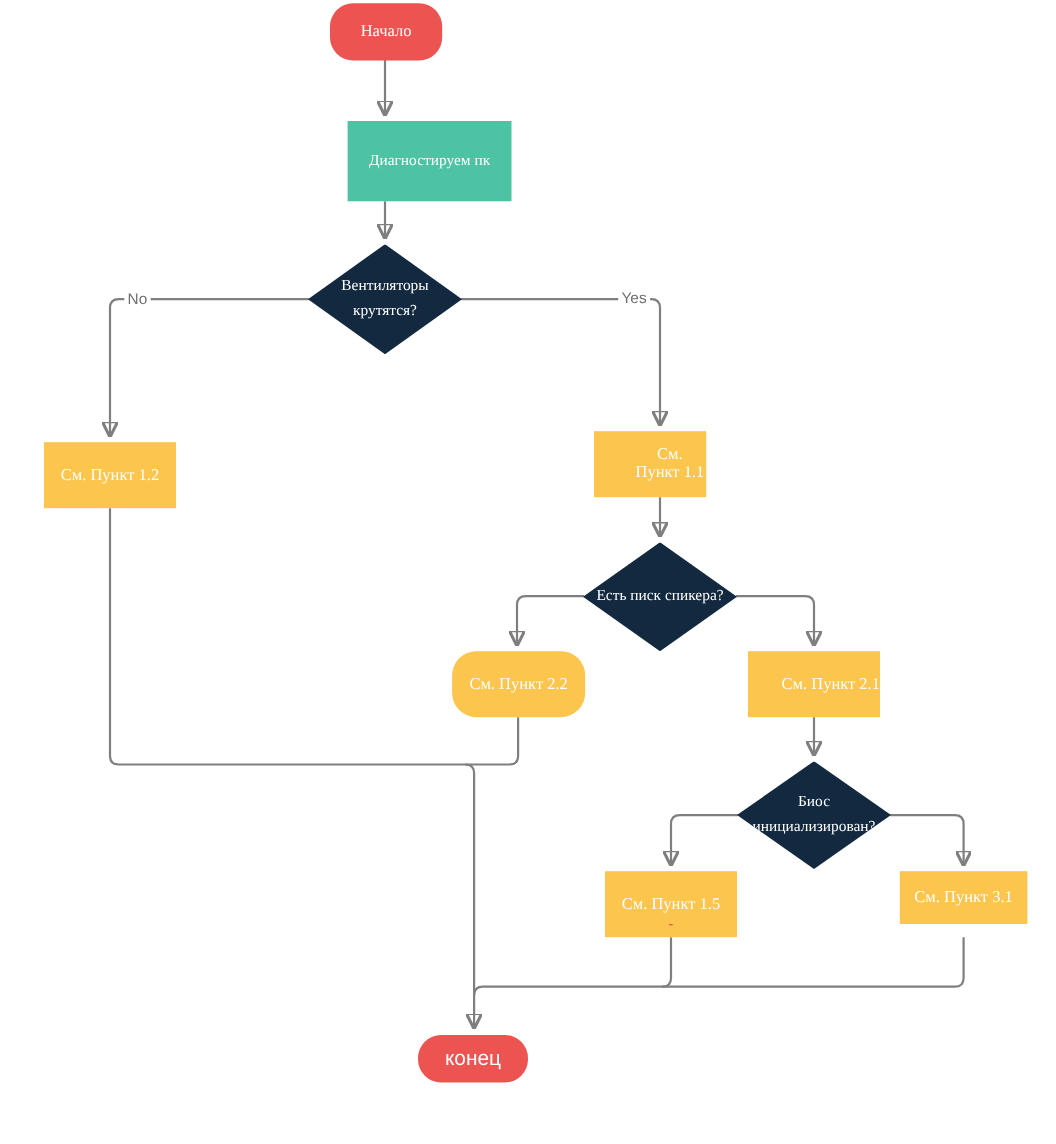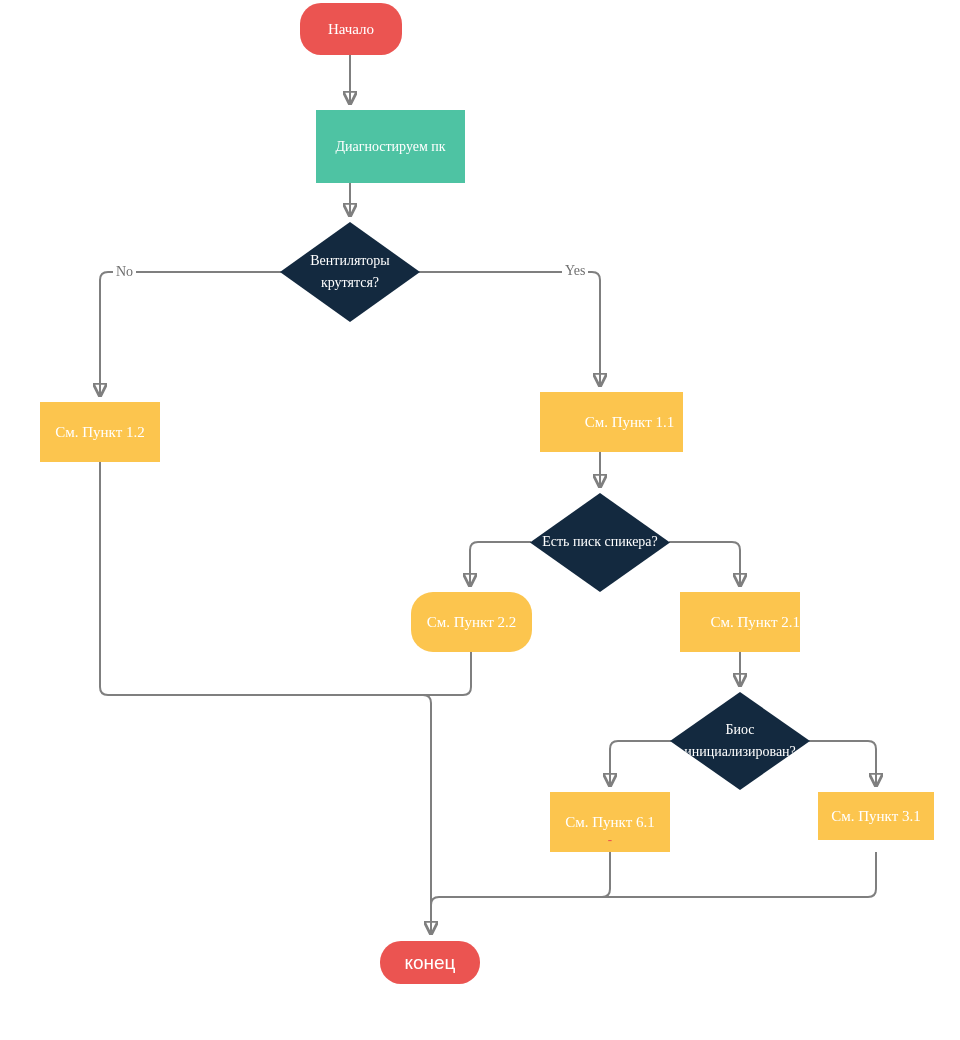--- a/index.html
+++ b/index.html
@@ -26,29 +26,29 @@
     clip-path:polygon(50% 0, 100% 50%, 50% 100%, 0 50%);
     font-size:14px;line-height:1.6;white-space:pre-line;
   }
   .refbox{background:var(--yellow);font-size:15px;}
   .sub-dash{
     position:absolute;left:0;right:0;bottom:6px;text-align:center;
     color:var(--red);font-weight:bold;font-size:13px;line-height:1;
   }
   .edge-label{
     position:absolute;background:var(--bg);color:var(--labelgray);
-    font-family:Liberation Serif, serif;font-size:14px;
+    font-family:Liberation Sans, sans-serif;font-size:14px;
     padding:0 3px;line-height:1.1;
   }
   
   .n-start{left:300px;top:3px;width:102px;height:52px;}
   .n-process{left:284px;top:110px;width:149px;height:73px;margin-left:32px;}
   .n-decision1{left:280px;top:222px;width:140px;height:100px;}
   .n-point12{left:40px;top:402px;width:120px;height:60px;}
-  .n-point11{left:540px;top:392px;width:143px;height:60px;padding-left:36px;}
+  .n-point11{left:540px;top:392px;width:102px;height:60px;padding-left:36px;}
   .n-decision2{left:530px;top:493px;width:140px;height:99px;}
   .n-point22{left:411px;top:592px;width:121px;height:60px;border-radius:22px;}
   .n-point21{left:680px;top:592px;width:120px;height:60px;justify-content:flex-end;}
   .n-decision3{left:670px;top:692px;width:140px;height:98px;}
   .n-point32{left:550px;top:792px;width:120px;height:60px;}
   .n-point31{left:818px;top:792px;width:116px;height:48px;}
   .n-end{left:380px;top:941px;width:100px;height:43px;align-items:center;}
   .l-no{left:113px;top:264px;}
   .l-yes{left:562px;top:263px;}
 </style>
@@ -114,21 +114,21 @@
   <div class="node refbox n-point21">
     <span>См. Пункт 2.1</span>
   </div>
 
   <div class="node decision n-decision3">
     <span>Биос
 инициализирован?</span>
   </div>
 
   <div class="node refbox n-point32">
-    <span>См. Пункт 6.1</span>
+    <span>См. Пункт 1.5</span>
     <span class="sub-dash">-</span>
   </div>
 
   <div class="node refbox n-point31">
     <span>См. Пункт 3.1</span>
   </div>
 
   <div class="node terminator end n-end">
     <span>конец</span>
   </div>

